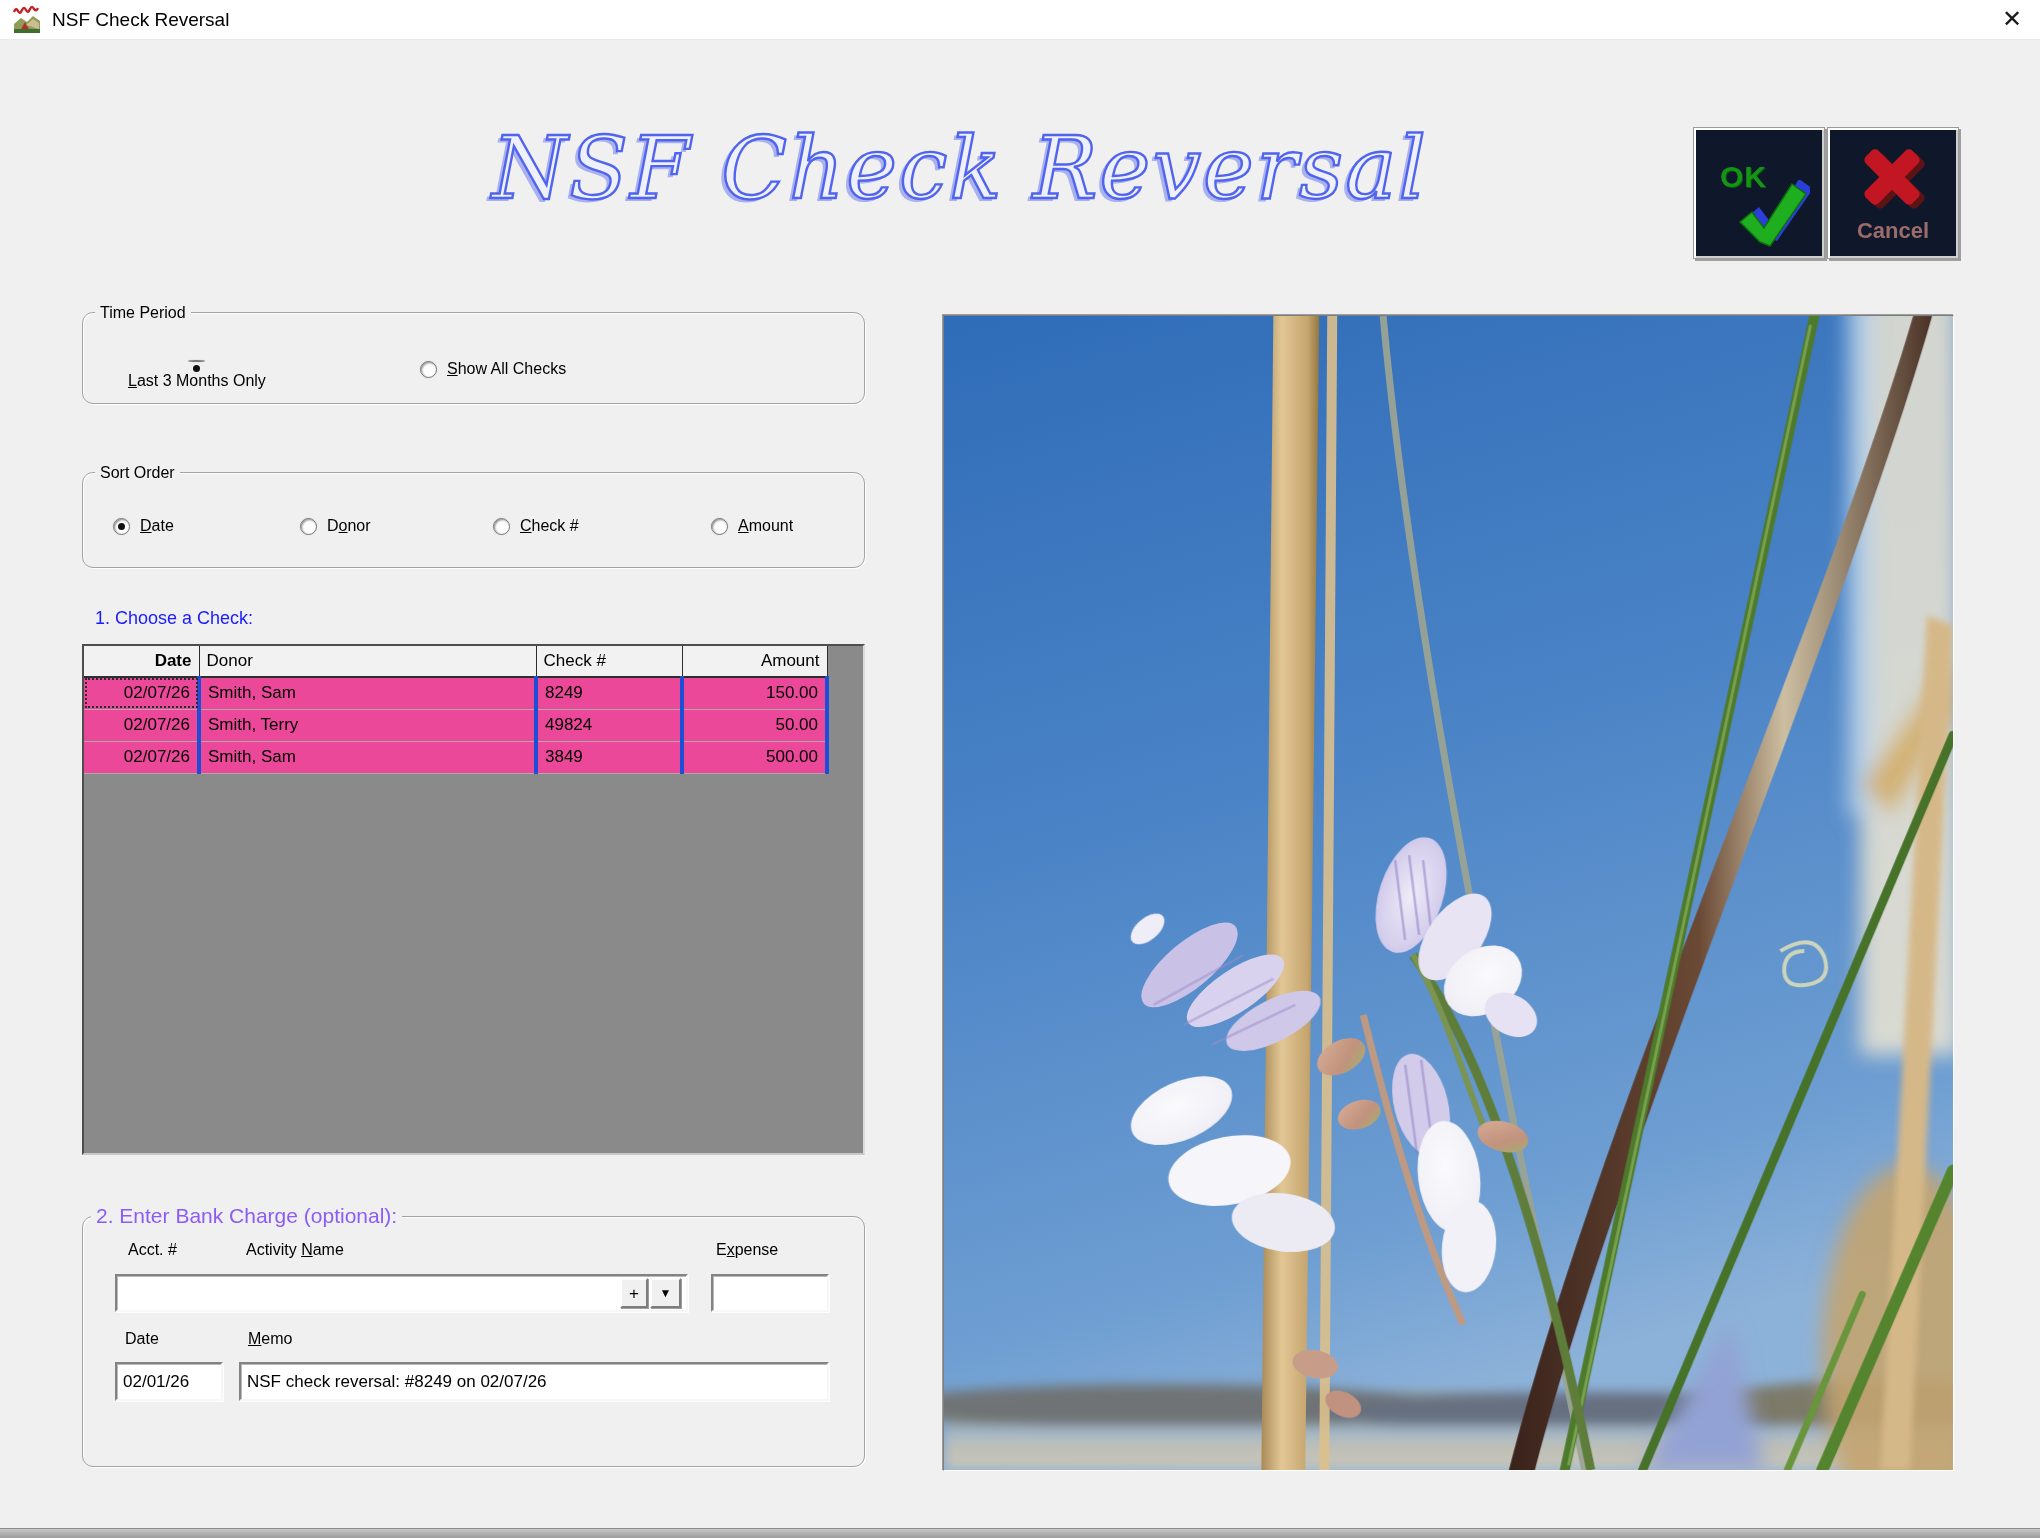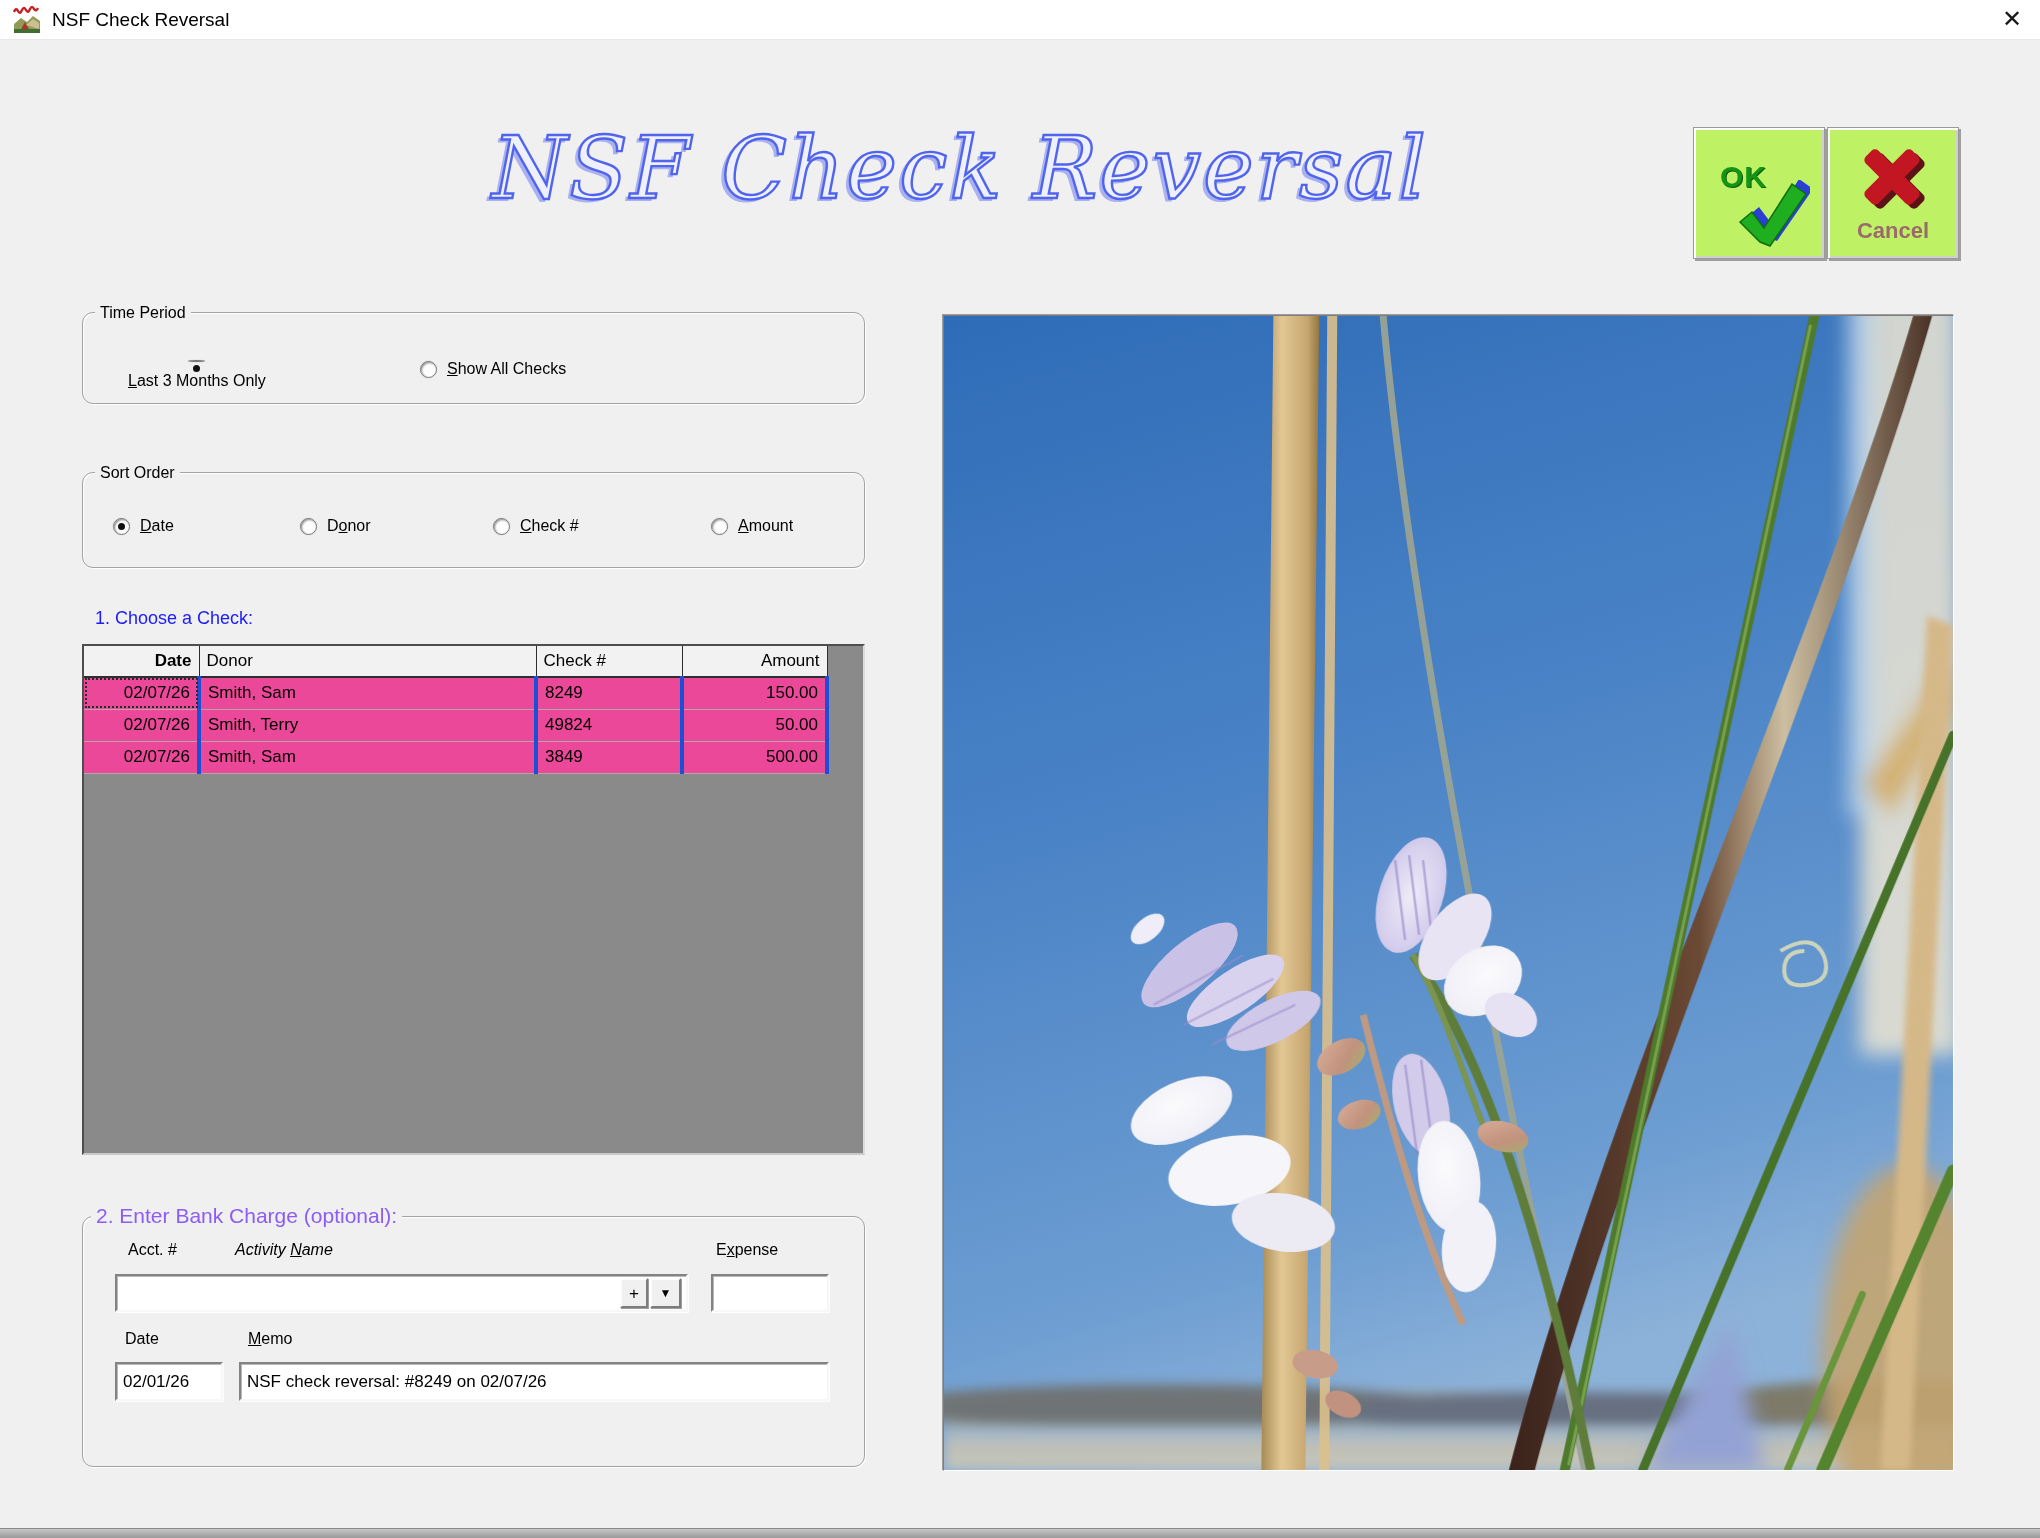--- a/index.html
+++ b/index.html
@@ -16,21 +16,21 @@
                font-size:24px; font-weight:300; color:#1a1a1a; cursor:default; }
 
   
   #big-title { position:absolute; left:450px; top:118px; width:1020px; height:150px;
                text-align:center; font-family:"DejaVu Serif", serif; font-style:italic;
                font-size:86px; letter-spacing:2px; color:#eef0fc;
                -webkit-text-stroke:2.4px #5164ee;
                text-shadow:-4px 3px 0 rgba(81,100,238,0.45); white-space:nowrap; }
 
   
-  .bigbtn { position:absolute; top:127px; width:132px; height:132px; background:#bef264;
+  .bigbtn { position:absolute; top:127px; width:132px; height:132px; background:#0f172a;
             border:1px solid #9a9a9a;
             box-shadow:inset 2px 2px 0 #ffffff, inset -2px -2px 0 #cfcfcf, 2px 2px 0 #9f9f9f; }
   #ok-btn { left:1693px; }
   #cancel-btn { left:1827px; }
   #ok-label { position:absolute; left:26px; top:32px; font-size:30px; font-weight:bold;
               color:#169416; text-shadow:1px 1px 0 #0a5c0a; letter-spacing:1px;}
   #ok-check { position:absolute; left:36px; top:52px; }
   #cancel-x { position:absolute; left:28px; top:16px; }
   #cancel-label { position:absolute; left:0; right:0; bottom:14px; text-align:center;
                   font-size:22px; font-weight:bold; color:#9b6b6b; }
@@ -202,21 +202,21 @@
       <td class="c-right">500.00</td>
     </tr>
   </tbody>
     </table>
 </div>
 
 <div id="bc-box" class="groupbox">
   <span class="legend-blue">2. Enter Bank Charge (optional):</span>
 
   <span class="fldlabel" style="left:45px; top:24px;">Acct. #</span>
-  <span class="fldlabel" style="left:152px; top:24px;font-style:italic;"><span>Activity </span><span class="ul">N</span><span>ame</span></span>
+  <span class="fldlabel" style="left:163px; top:24px;"><span>Activity </span><span class="ul">N</span><span>ame</span></span>
   <span class="fldlabel" style="left:633px; top:24px;"><span>E</span><span class="ul">x</span><span>pense</span></span>
 
   <input class="sunken" style="left: 32px; top: 57px; width: 573px; height: 38px;" value="">
   <div class="mini-btn" style="left:537px; top:61px;">
     <span>+</span>
   </div>
   <div class="mini-btn" style="left:567px; top:61px; width:31px;">
     <span class="tri">▼</span>
   </div>
   <input class="sunken" style="left: 628px; top: 57px; width: 118px; height: 38px;" value="">

